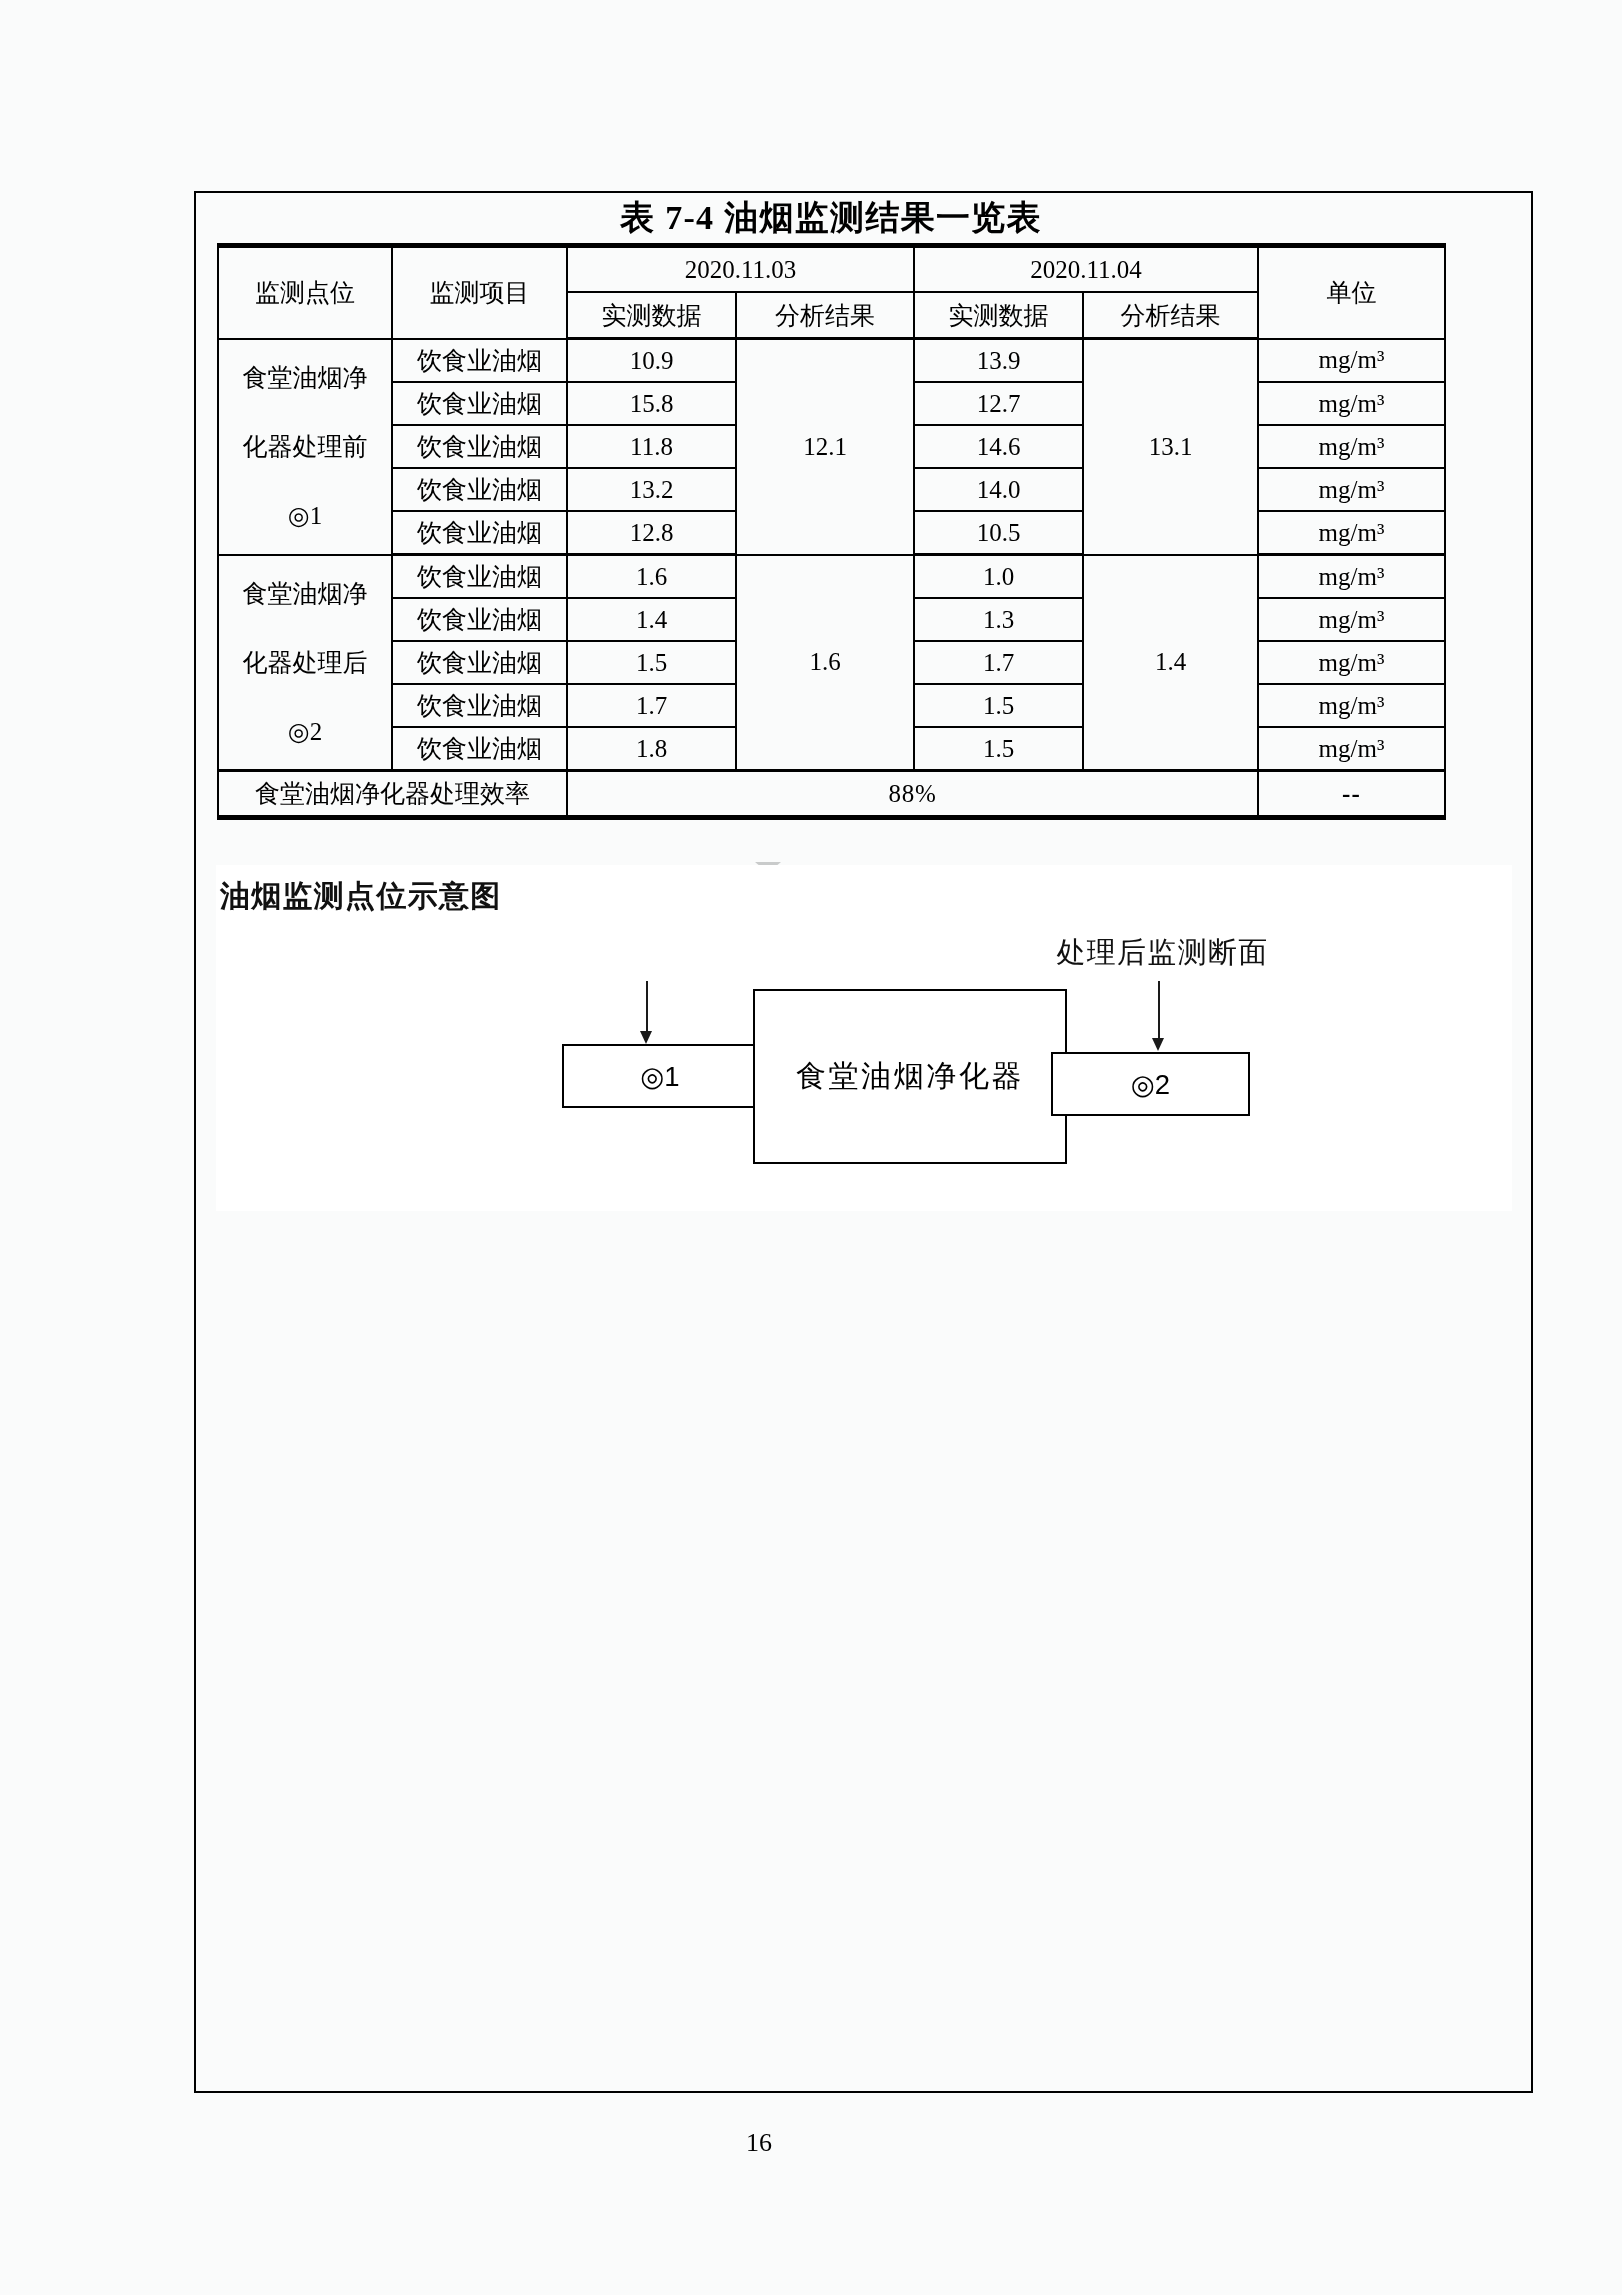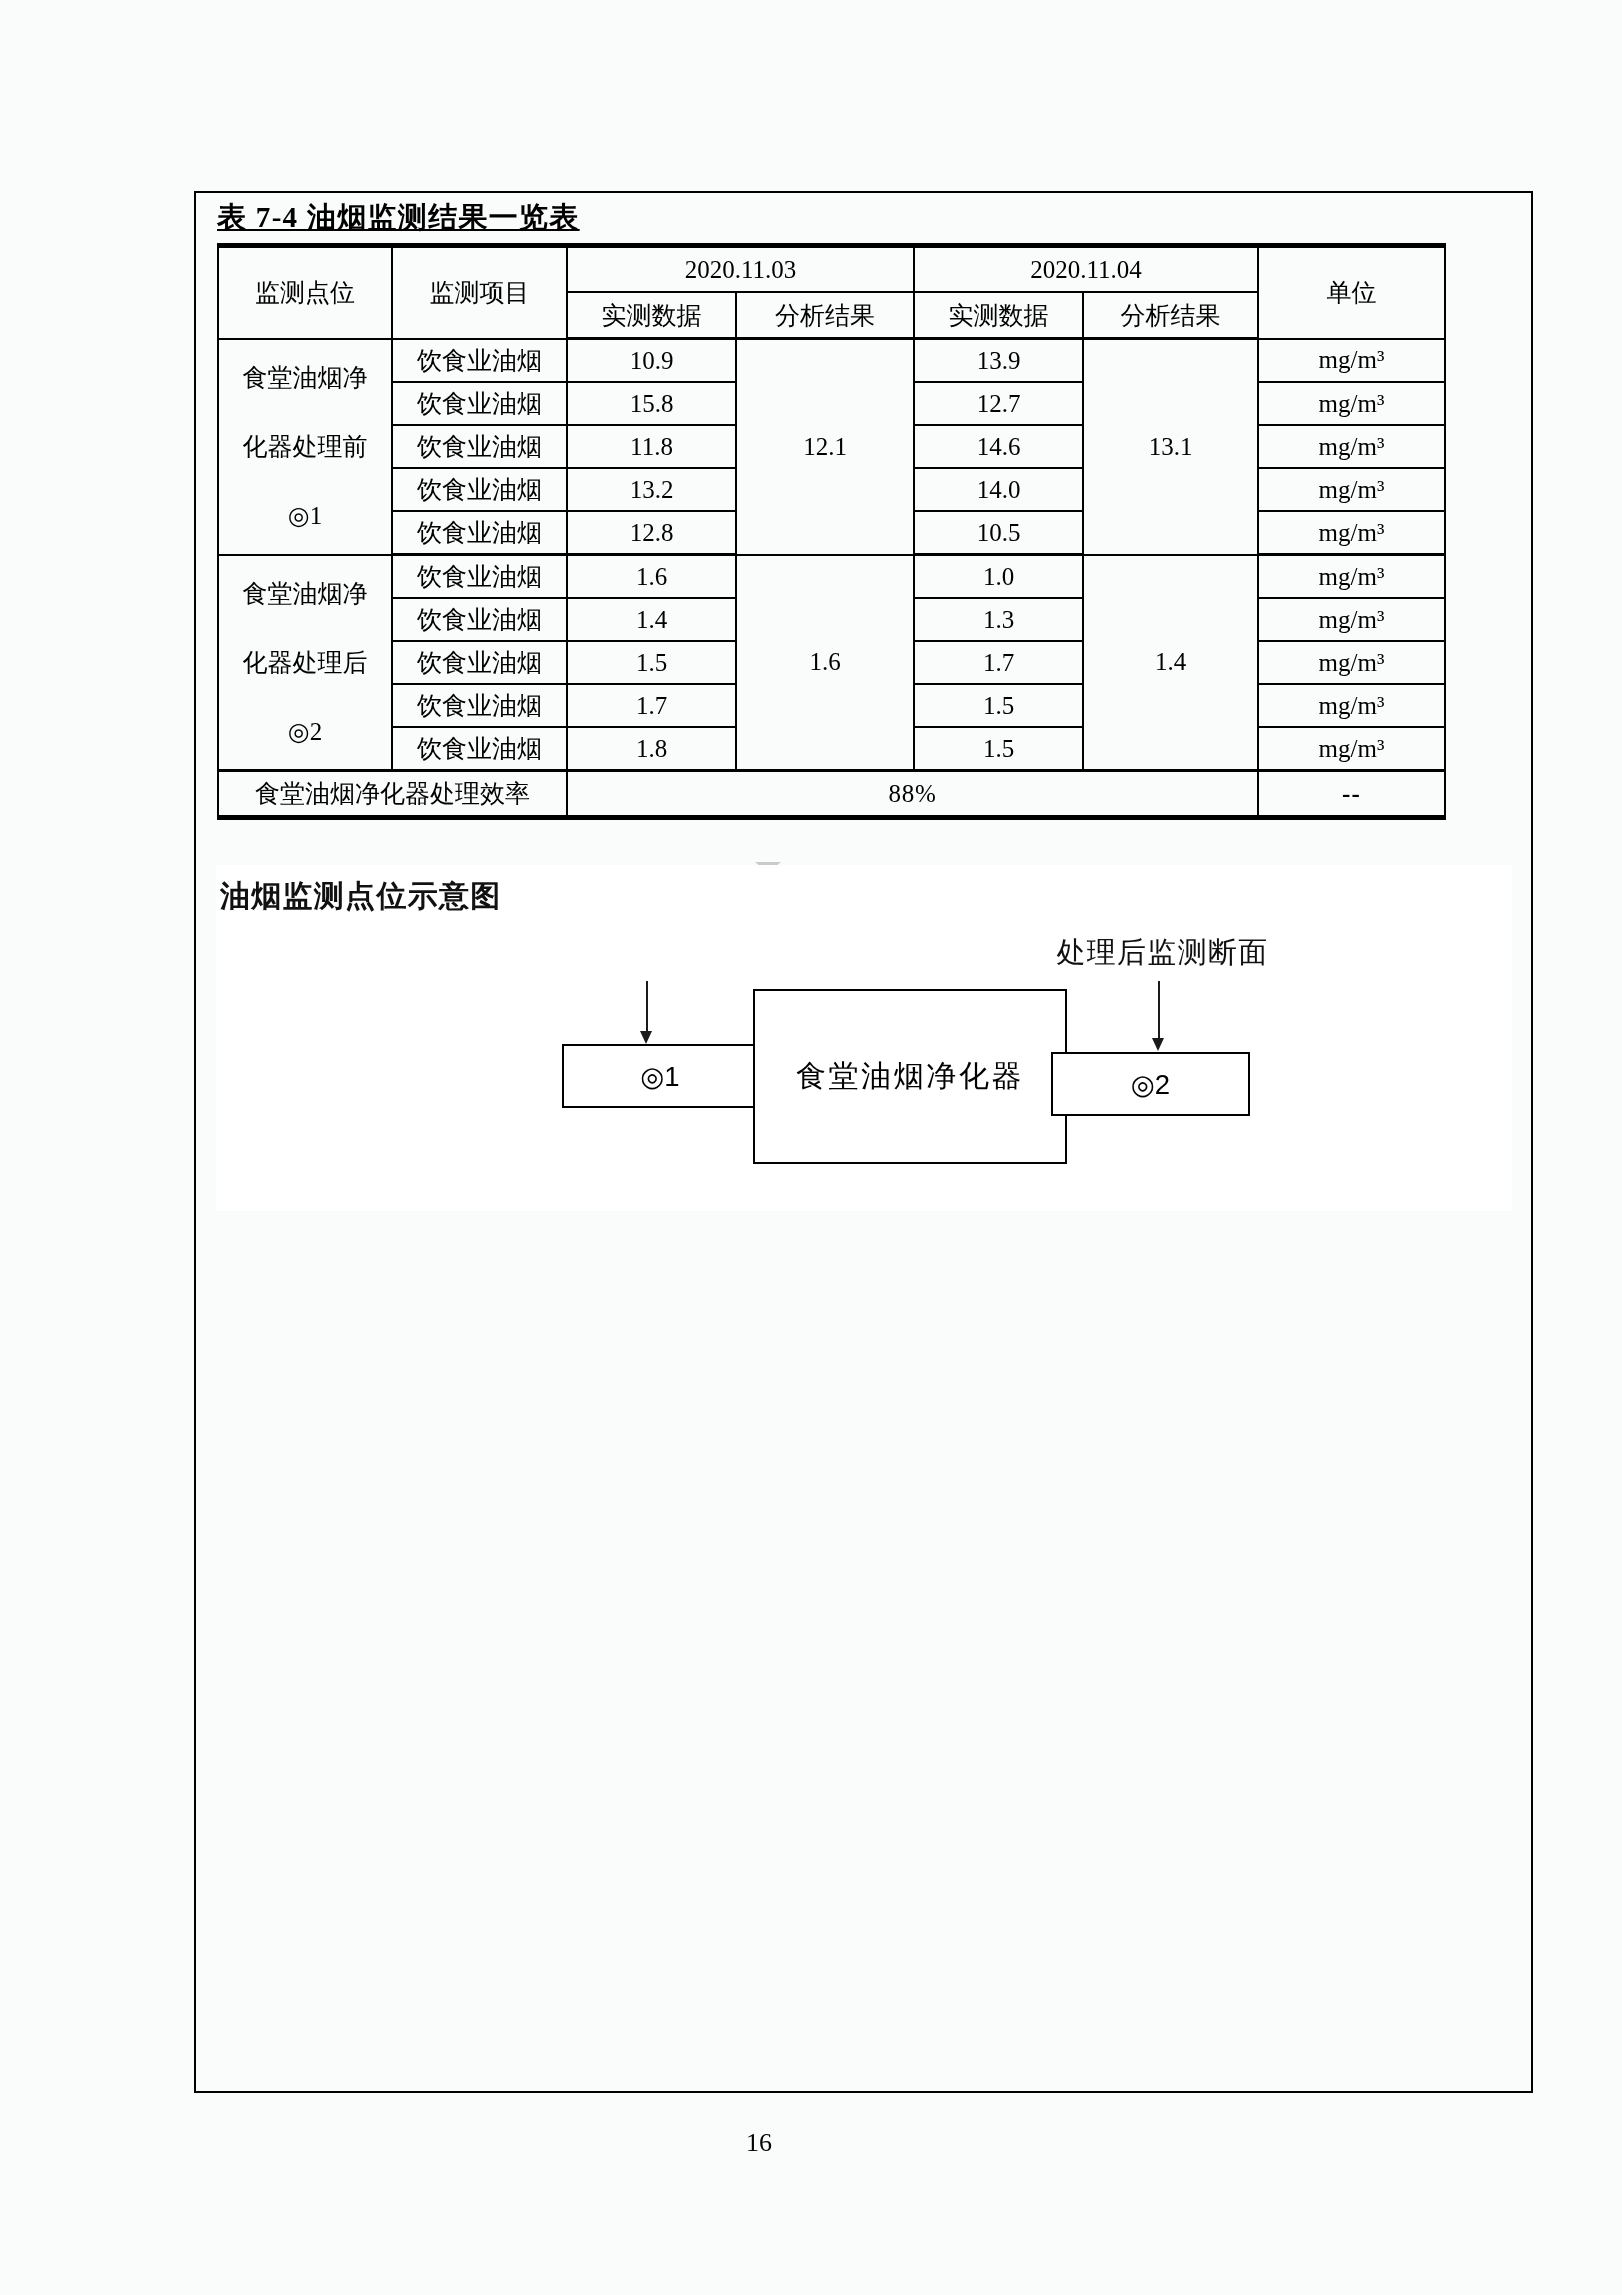--- a/index.html
+++ b/index.html
@@ -2,22 +2,22 @@
 <html style="font-size:10.5px"><head>
 <meta charset="utf-8">
 <style>
   html,body{margin:0;padding:0;}
   body{width:1623px;height:2295px;position:relative;background:#fafbfb;
        font-family:"Liberation Serif","DejaVu Serif",serif;color:#000;}
   .abs{position:absolute;}
   
   .page-frame{left:194px;top:191px;width:1335px;height:1898px;border:2.6px solid #000;background:transparent;}
   
-  .tbl-title{left:217px;top:196px;width:1228px;height:43px;line-height:43px;
-             font-size:29px;font-weight:bold;letter-spacing:1.3px;text-decoration:underline;}
+  .tbl-title{left:217px;top:196px;width:1228px;height:43px;line-height:43px;text-align:center;
+             font-size:34px;font-weight:bold;letter-spacing:1.3px;}
   
   table.results{border-collapse:collapse;table-layout:fixed;position:absolute;left:217px;top:243px;width:1228px;
                 border-top:5.2px solid #000;border-bottom:5.2px solid #000;
                 border-left:2px solid #000;border-right:2px solid #000;}
   table.results td{border:2px solid #000;text-align:center;vertical-align:middle;
                    font-size:25px;padding:0;background:transparent;}
   tr.h1 td{height:43px;}
   tr.h2 td{height:44px;}
   tr.data td{height:41px;}
   tr.eff td{height:43px;}

